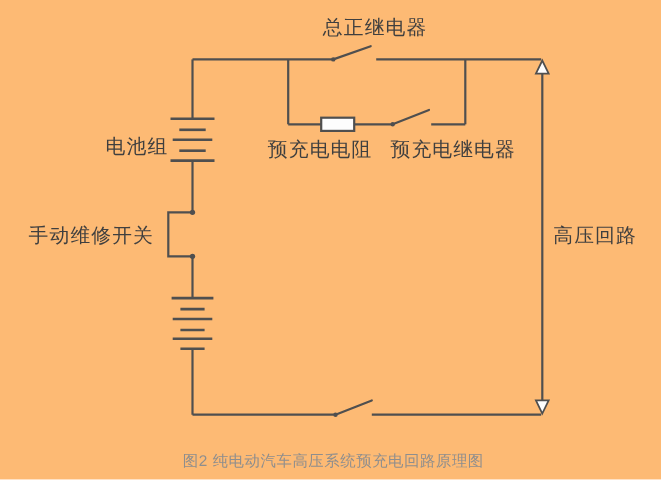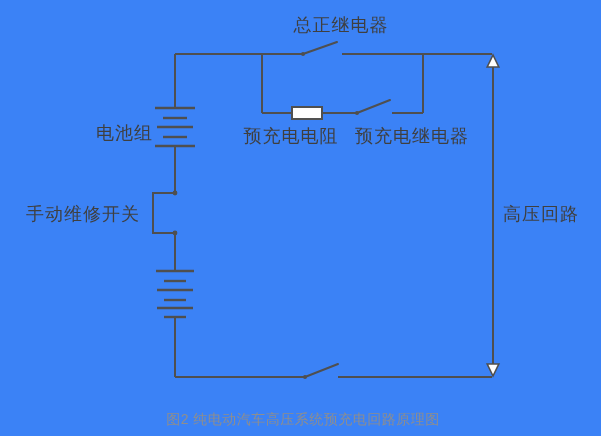--- a/index.html
+++ b/index.html
@@ -5,21 +5,21 @@
   html, body {
     margin: 0;
     padding: 0;
     background: #ffffff;
     font-family: "Liberation Sans", sans-serif;
   }
   #canvas {
     position: relative;
     width: 601px;
     height: 436px;
-    background: #3b82f6;
+    background: #fdba74;
     overflow: hidden;
   }
   svg { display: block; }
   .wire {
     stroke: #4f4f4f;
     stroke-width: 2;
     fill: none;
   }
   .blade {
     stroke: #4f4f4f;

